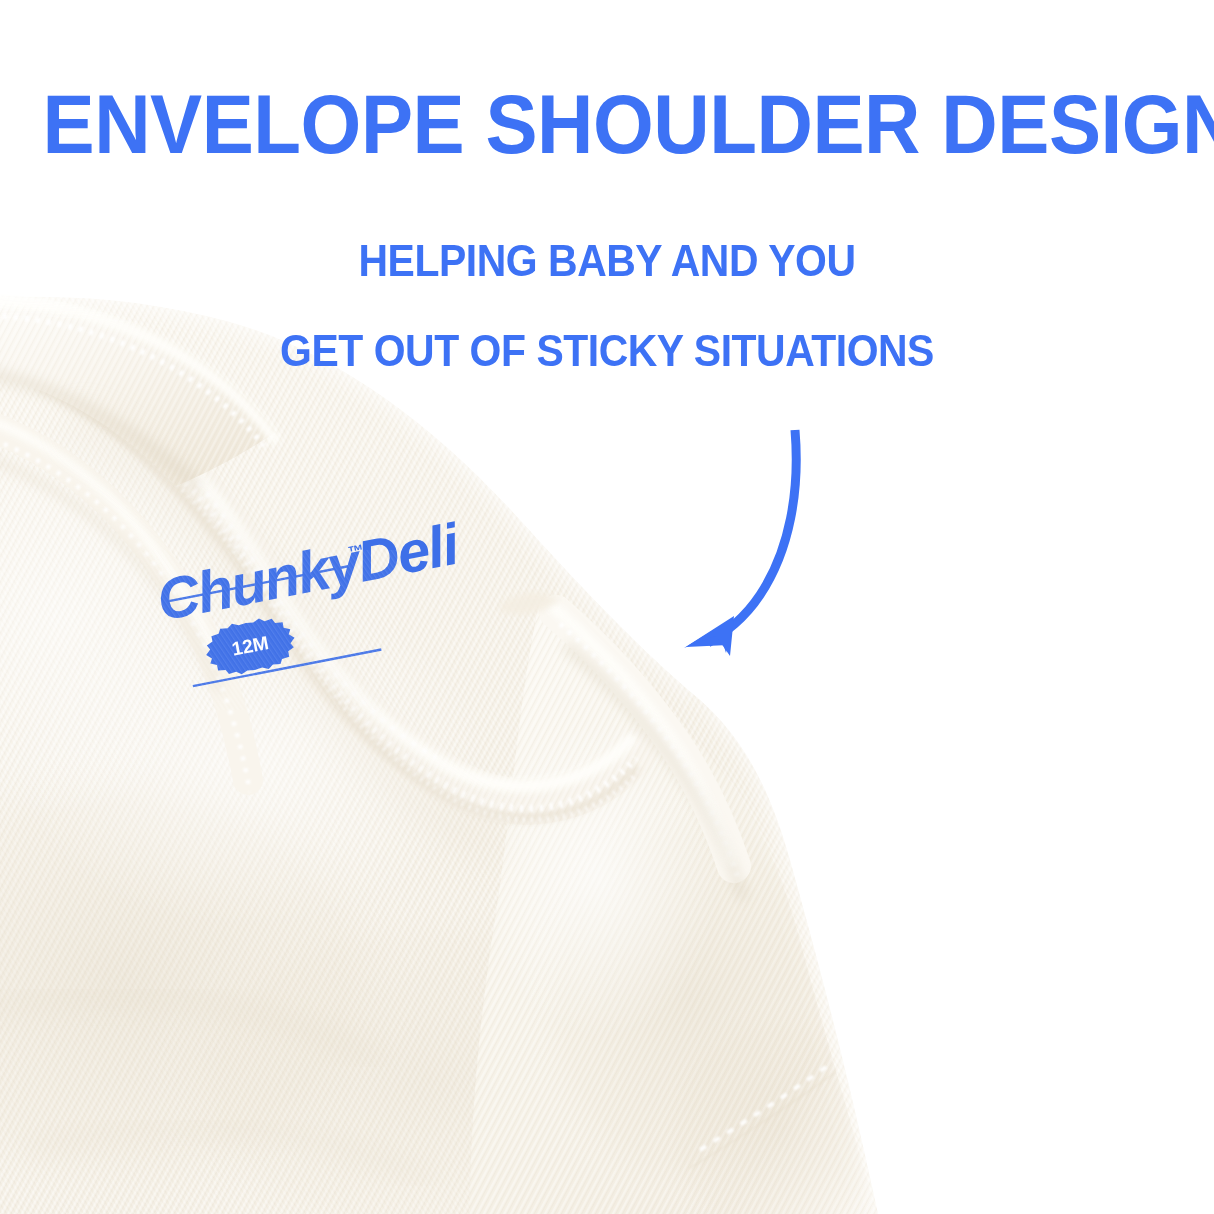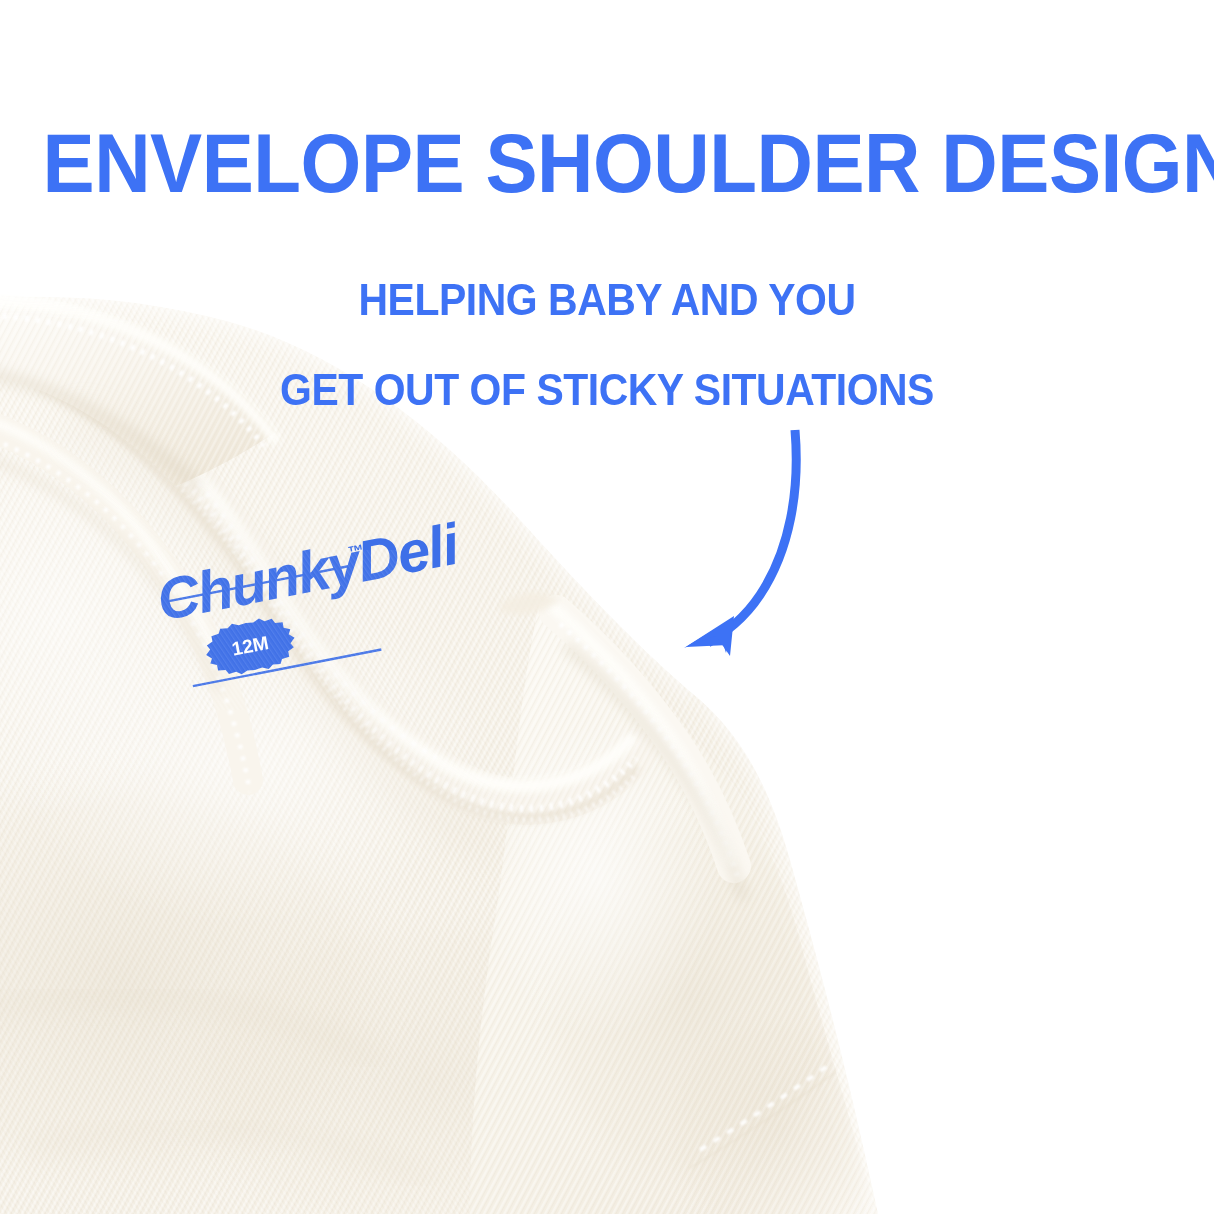--- a/index.html
+++ b/index.html
@@ -21,21 +21,20 @@
   #photo{
     position:absolute; inset:0;
     width:1214px; height:1214px;
   }
   #photo svg{ display:block; width:1214px; height:1214px; }
 
   
   #textlayer{
     position:absolute; inset:0;
     pointer-events:none;
-    margin-top:39px;
   }
   .hl{
     position:absolute;
     color:#3d72f5;
     font-weight:bold;
     letter-spacing:-0.5px;
     white-space:nowrap;
     text-align:center;
     width:100%;
     left:0;

